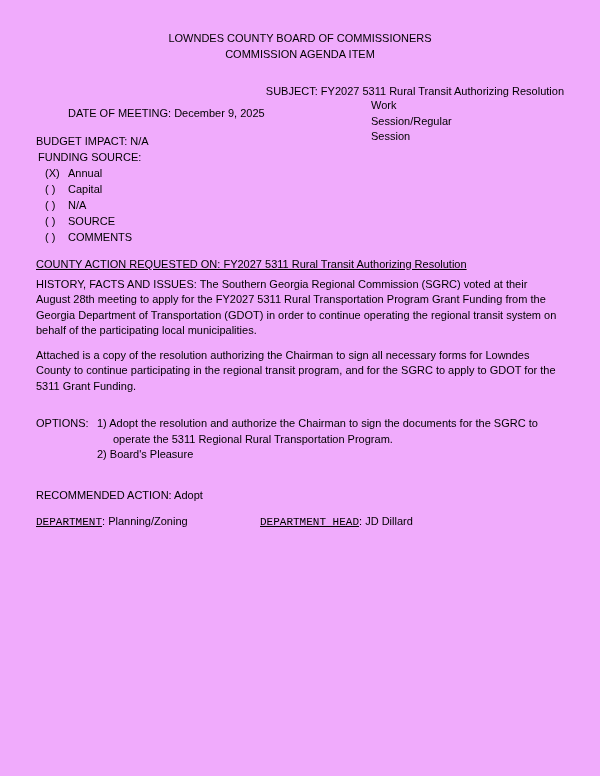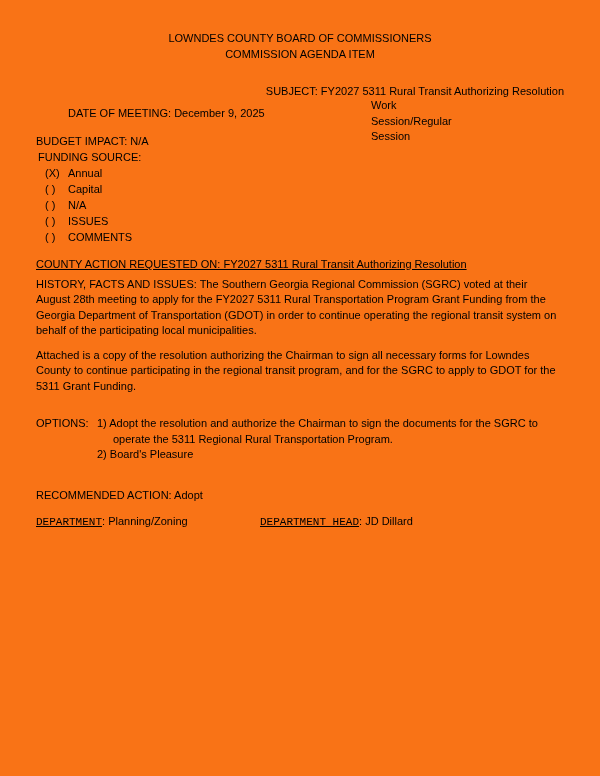--- a/index.html
+++ b/index.html
@@ -14,21 +14,21 @@
     font-family: "Liberation Sans", sans-serif;
   }
   .page {
     position: relative;
     width: 600px;
     height: 776px;
     box-sizing: border-box;
     padding: 31px 36px 20px 36px;
     font-size: 11px;
     line-height: 15.5px;
-    background: #f97316;
+    background: #f0abfc;
   }
   .doc-title { text-align: center; }
   .subject-row { margin-top: 22px; text-align: right; }
   .session-note {
     position: absolute;
     left: 371px;
     top: 98px;
     width: 100px;
   }
   .date-row { margin-top: 6px; padding-left: 32px; }
@@ -81,21 +81,21 @@
     <div class="funding-item">
       <span class="mark">( )</span>
       <span>Capital</span>
     </div>
     <div class="funding-item">
       <span class="mark">( )</span>
       <span>N/A</span>
     </div>
     <div class="funding-item">
       <span class="mark">( )</span>
-      <span>ISSUES</span>
+      <span>SOURCE</span>
     </div>
     <div class="funding-item">
       <span class="mark">( )</span>
       <span>COMMENTS</span>
     </div>
   </div>
 
   <div class="county-action">COUNTY ACTION REQUESTED ON: FY2027 5311 Rural Transit Authorizing Resolution</div>
 
   <div class="history-par">HISTORY, FACTS AND ISSUES: The Southern Georgia Regional Commission (SGRC) voted at their August 28th meeting to apply for the FY2027 5311 Rural Transportation Program Grant Funding from the Georgia Department of Transportation (GDOT) in order to continue operating the regional transit system on behalf of the participating local municipalities.</div>

